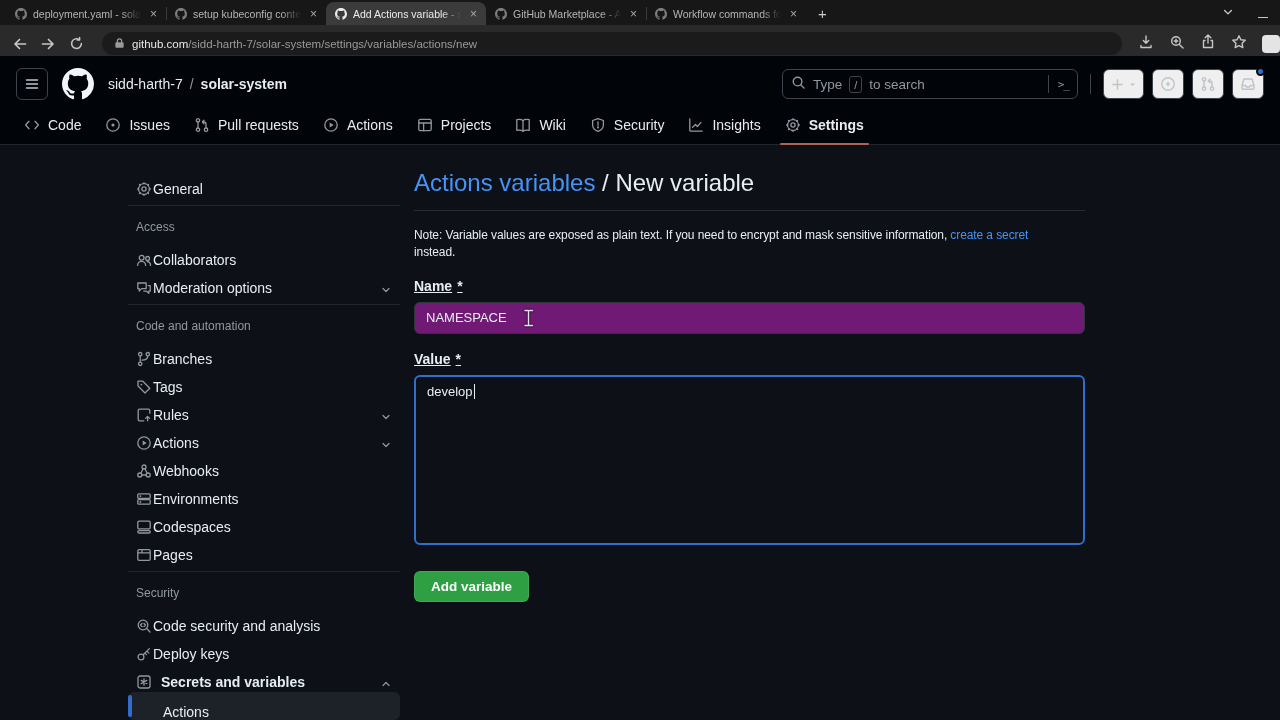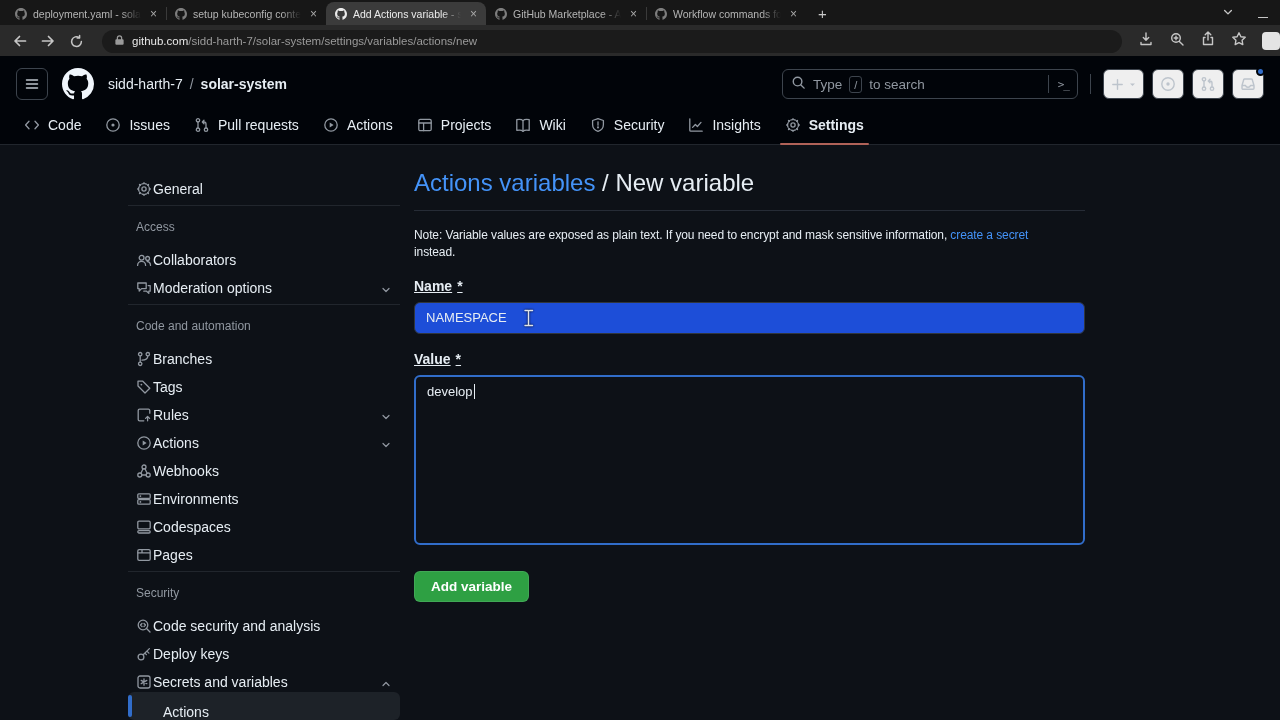--- a/index.html
+++ b/index.html
@@ -17,21 +17,21 @@
   .tab.active { background:#3b3b3b; color:#ececec; }
   .tab .favicon { display:flex; opacity:.65; }
   .tab.active .favicon { opacity:1; }
   .tab-title { flex:1; white-space:nowrap; overflow:hidden;
     -webkit-mask-image:linear-gradient(90deg,#000 82%,transparent); mask-image:linear-gradient(90deg,#000 82%,transparent); }
   .tab-close { font-size:12px; color:#a8a8a8; padding:0 3px; }
   .newtab { margin:0 0 4px 12px; font-size:15px; color:#c9c9c9; line-height:1; }
   .winctrls { position:absolute; right:0; top:0; height:25px; display:flex; align-items:center; gap:24px; padding:0 12px; color:#c6c6c6; }
   .minbar { display:inline-block; width:10px; border-top:1.5px solid #c6c6c6; }
 
-  .toolbar { height:39px; background:#2a2a2a; border-bottom:7px solid #b91c1c; display:flex; align-items:center; gap:8px; padding:0 10px; color:#c6c6c6; }
+  .toolbar { height:39px; background:#2a2a2a; border-bottom:2px solid #b91c1c; display:flex; align-items:center; gap:8px; padding:0 10px; color:#c6c6c6; }
   .navbtn { display:flex; width:20px; justify-content:center; }
   .urlpill { flex:1; height:23px; background:#1b1b1b; border-radius:12px; display:flex; align-items:center; gap:7px;
              padding:0 12px; font-size:11.5px; margin:0 8px; overflow:hidden; white-space:nowrap; color:#9a9a9a; }
   .url-domain { color:#e8e8e8; }
   .tb-icons { display:flex; align-items:center; gap:15px; }
   .ext-square { width:18px; height:18px; border-radius:4px; background:#e4e4e4; margin-right:-10px; flex-shrink:0; }
 
   
   .page { position:absolute; top:56px; left:0; width:1280px; height:664px; background:#0d1117; color:#e6edf3; font-size:14px; }
 
@@ -57,38 +57,38 @@
   .nav-item .nicon { color:#9198a1; display:flex; }
   .nav-item.active { font-weight:700; }
   .nav-item.active::after { content:''; position:absolute; left:3px; right:3px; bottom:-1px; height:2px; border-radius:2px; background:#b06258; }
 
   
   .content { display:flex; padding:24px 0 0 128px; }
   .sidebar { width:272px; flex-shrink:0; }
   .sb-item { display:flex; align-items:flex-end; gap:1px; height:28px; padding:0 8px; border-radius:6px; }
   .sb-icon { width:16px; display:flex; color:#9198a1; flex-shrink:0; }
   .sb-label { font-size:14px; white-space:nowrap; }
-  .sb-item.bold .sb-label { font-weight:400; }
+  .sb-item.bold .sb-label { font-weight:700;margin-left:8px; }
   .sb-chevron { margin-left:auto; color:#9198a1; display:flex; }
   .sb-title { font-size:12px; color:#9198a1; padding:6px 8px 6px; }
   .sb-divider { border-top:1px solid #21262d; margin:8px 0; }
   .sb-sub { padding-left:35px; position:relative; margin-top:2px; }
   .sb-sub.active { background:rgba(177,186,196,0.10); }
   .sb-sub.active::before { content:''; position:absolute; left:0; top:3px; bottom:3px; width:4px; border-radius:2px; background:#316dca; }
 
   .main { width:671px; margin-left:14px; }
   .page-title { font-size:24px; font-weight:400; margin:0; }
   .pt-link { color:#4493f8; cursor:pointer; }
   .title-hr { border:0; border-top:1px solid #262c36; margin:13px 0 16px; }
   .note { margin:0 0 16px; font-size:12px; line-height:1.45; letter-spacing:-0.1px; }
   .note-line1 { display:block; white-space:nowrap; }
   .note a { color:#4493f8; text-decoration:none; cursor:pointer; }
   .field-label { font-weight:700; font-size:14px; margin-bottom:8px; display:flex; gap:5px;text-decoration:underline; }
   .input-wrap { position:relative; }
-  .text-input { width:100%; height:32px; background:#1d4ed8; border:1px solid #30363d; border-radius:6px; color:#e6edf3; font-size:13px; padding:0 11px; font-family:inherit; outline:none; }
+  .text-input { width:100%; height:32px; background:#701a75; border:1px solid #30363d; border-radius:6px; color:#e6edf3; font-size:13px; padding:0 11px; font-family:inherit; outline:none; }
   .ibeam { position:absolute; left:109px; top:7px; color:#dfe3e8; filter:drop-shadow(0 0 1px #000); }
   .rules { margin:9px 0 0; padding-left:21px; color:#9198a1; font-size:12px; line-height:1.3; }
   .rules li { margin:2.5px 0; }
   .rules code { font-family:"DejaVu Sans Mono", monospace; font-size:11px; }
   .value-row { margin-top:17px; }
   .textarea-fake { height:170px; border:2px solid #316dca; border-radius:6px; background:#0d1117; padding:7px 11px; font-size:13px; cursor:text; }
   .caret { display:inline-block; width:1px; height:15px; background:#e6edf3; vertical-align:-3px; margin-left:1px; }
   .btn-primary { margin-top:26px; display:inline-flex; align-items:center; height:31px; padding:0 16px; background:#2ea043; border:1px solid rgba(240,246,252,0.1); border-radius:6px; color:#ffffff; font-weight:700; font-size:13.5px; font-family:inherit; cursor:pointer; }
 </style>
 </head>

